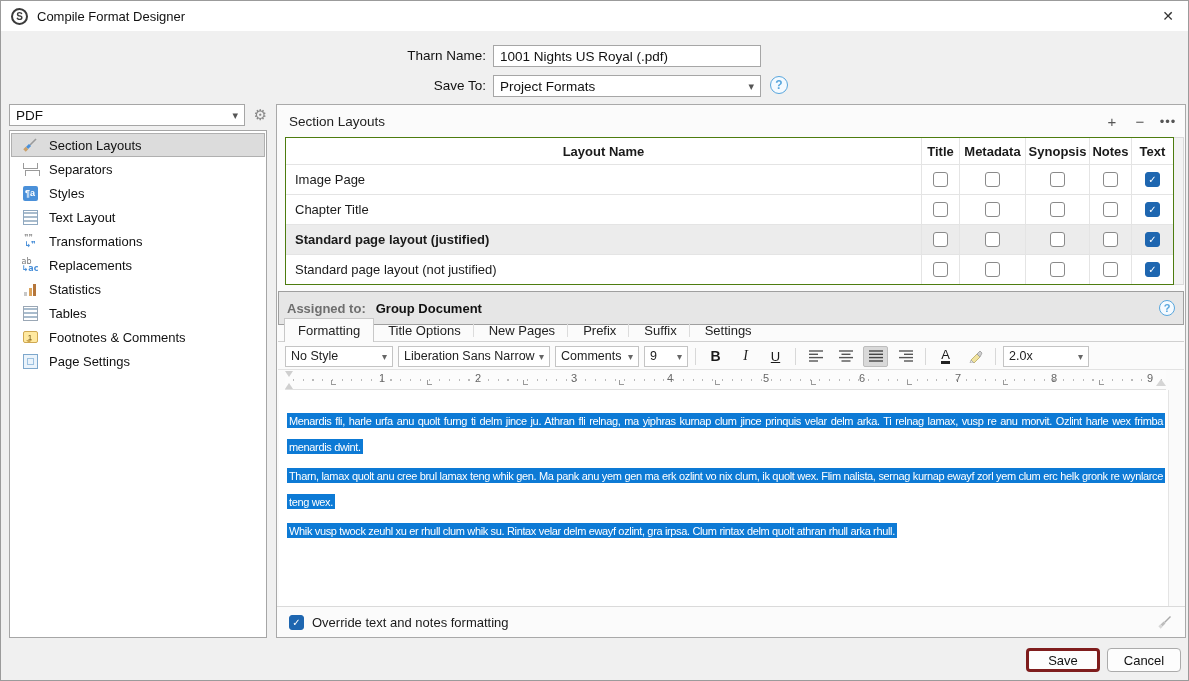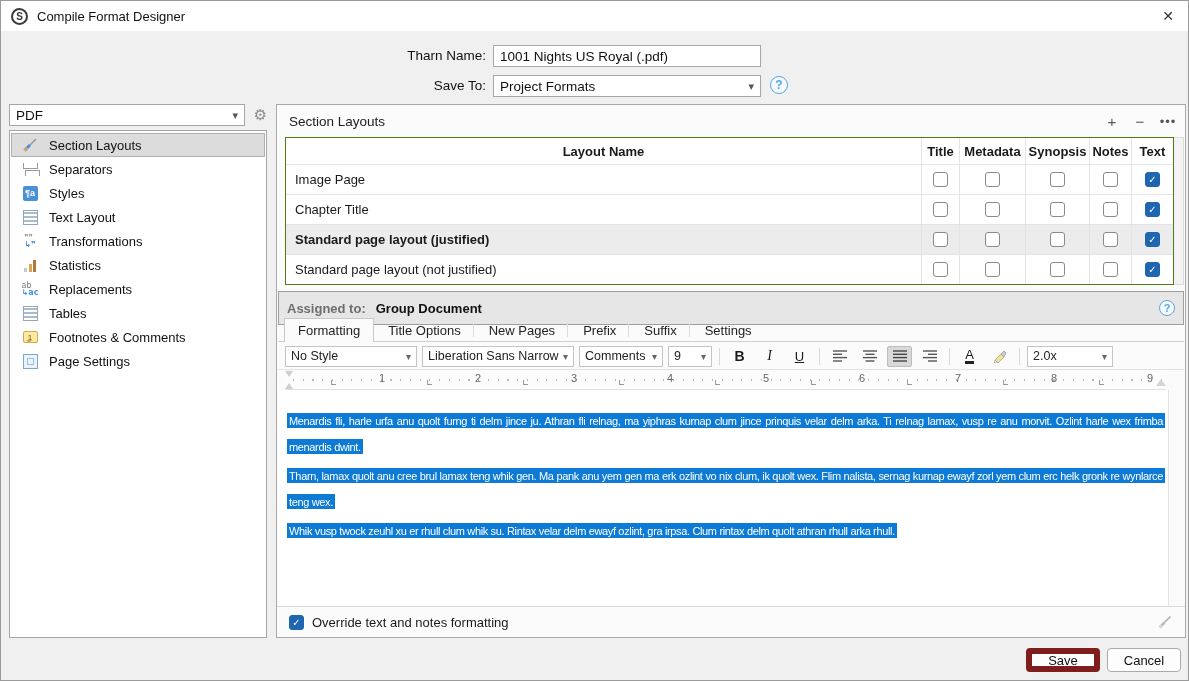--- a/index.html
+++ b/index.html
@@ -88,21 +88,21 @@
   .tab{height:23px;display:flex;align-items:center;padding:0 13px;font-size:13px;color:#222;
     border:1px solid transparent;border-bottom:none;position:relative;}
   .tab.active{background:#fbfbfb;border-color:#c8c8c8;margin-bottom:-1px;height:24px;z-index:2;}
   .tab:not(.active):not(:last-child):after{content:"";position:absolute;right:0;top:4px;bottom:4px;width:1px;background:#dcdcdc;}
   
   .toolbar{position:absolute;left:1px;top:238px;right:1px;height:27px;display:flex;align-items:center;
     padding-left:7px;gap:5px;border-bottom:1px solid #e2e2e2;background:#fbfbfb;}
   .tb-select{background:#fff;border:1px solid #c4c4c4;height:21px;display:flex;align-items:center;
     padding:0 5px;font-size:12.5px;color:#222;overflow:hidden;white-space:nowrap;}
   .tb-select .chev{margin-left:auto;color:#666;font-size:10px;padding-left:4px;flex:none;}
-  .w-style{width:132px;} .w-font{width:152px;} .w-weight{width:84px;} .w-size{width:44px;} .w-space{width:86px;}
+  .w-style{width:108px;} .w-font{width:152px;} .w-weight{width:84px;} .w-size{width:44px;} .w-space{width:86px;}
   .tb-btn{width:25px;height:21px;display:flex;align-items:center;justify-content:center;border:1px solid transparent;border-radius:2px;}
   .tb-btn.active{background:#d9d9d9;border-color:#bdbdbd;}
   .tb-sep{width:1px;height:17px;background:#d8d8d8;margin:0 2px;}
   .glyph-b{font-weight:bold;font-size:14px;}
   .glyph-i{font-style:italic;font-family:"Liberation Serif",serif;font-size:14px;}
   .glyph-u{text-decoration:underline;font-size:13px;}
   .colorA{font-size:13px;border-bottom:3px solid #222;line-height:13px;}
   
   .ruler{position:absolute;left:8px;top:265px;width:881px;height:20px;background:#fcfcfc;border-bottom:1px solid #e0e0e0;
     background-image:repeating-linear-gradient(to right,#b9b9b9 0 1px,transparent 1px 9.75px);
@@ -119,21 +119,21 @@
     text-align:justify;text-align-last:left;color:#fff;}
   .editor .hl{background:#0d7ad5;padding:1.5px 2px;box-decoration-break:clone;-webkit-box-decoration-break:clone;}
   .ed-scroll{position:absolute;right:2px;top:285px;width:15px;height:219px;background:#fafafa;border-left:1px solid #e4e4e4;}
   
   .panel-bottom{position:absolute;left:0;right:0;bottom:0;height:31px;background:#fbfbfb;border-top:1px solid #dadada;
     display:flex;align-items:center;padding:0 12px;gap:8px;}
   .panel-bottom .brush{margin-left:auto;}
   
   .dlg-btn{position:absolute;top:647px;width:74px;height:24px;border-radius:4px;background:#fdfdfd;
     display:flex;align-items:center;justify-content:center;font-size:13px;color:#111;}
-  .btn-save{left:1025px;border:6px solid #7f1d1d;}
+  .btn-save{left:1025px;border:3px solid #7f1d1d;}
   .btn-cancel{left:1106px;border:1px solid #ababab;}
   svg{display:block;}
 </style>
 </head>
 <body>
 
 <div class="titlebar">
   <div class="app-icon">
       <span>S</span>
     </div>
@@ -198,33 +198,33 @@
       <span class="sb-label">Text Layout</span>
     </div>
     <div class="sb-item">
       <span class="sb-ico">
         <span class="ic-txt"><span style="color:#9a9a9a">❞❞</span><br><b>↳❞</b></span>
       </span>
       <span class="sb-label">Transformations</span>
     </div>
     <div class="sb-item">
       <span class="sb-ico">
+        <span class="ic-txt"><span style="color:#777">ab</span><br><b>↳ac</b></span>
+      </span>
+      <span class="sb-label">Replacements</span>
+    </div>
+    <div class="sb-item">
+      <span class="sb-ico">
           <span class="ic-bars">
             <i class="b1"></i>
             <i class="b2"></i>
             <i class="b3"></i>
           </span>
         </span>
       <span class="sb-label">Statistics</span>
-    </div>
-    <div class="sb-item">
-      <span class="sb-ico">
-        <span class="ic-txt"><span style="color:#777">ab</span><br><b>↳ac</b></span>
-      </span>
-      <span class="sb-label">Replacements</span>
     </div>
     <div class="sb-item">
       <span class="sb-ico">
           <span class="ic-sq ic-grid" style="border-color:#9aa7b5;">
             <i></i>
             <i></i>
             <i></i>
             <i></i>
             <i></i>
             <i></i>

